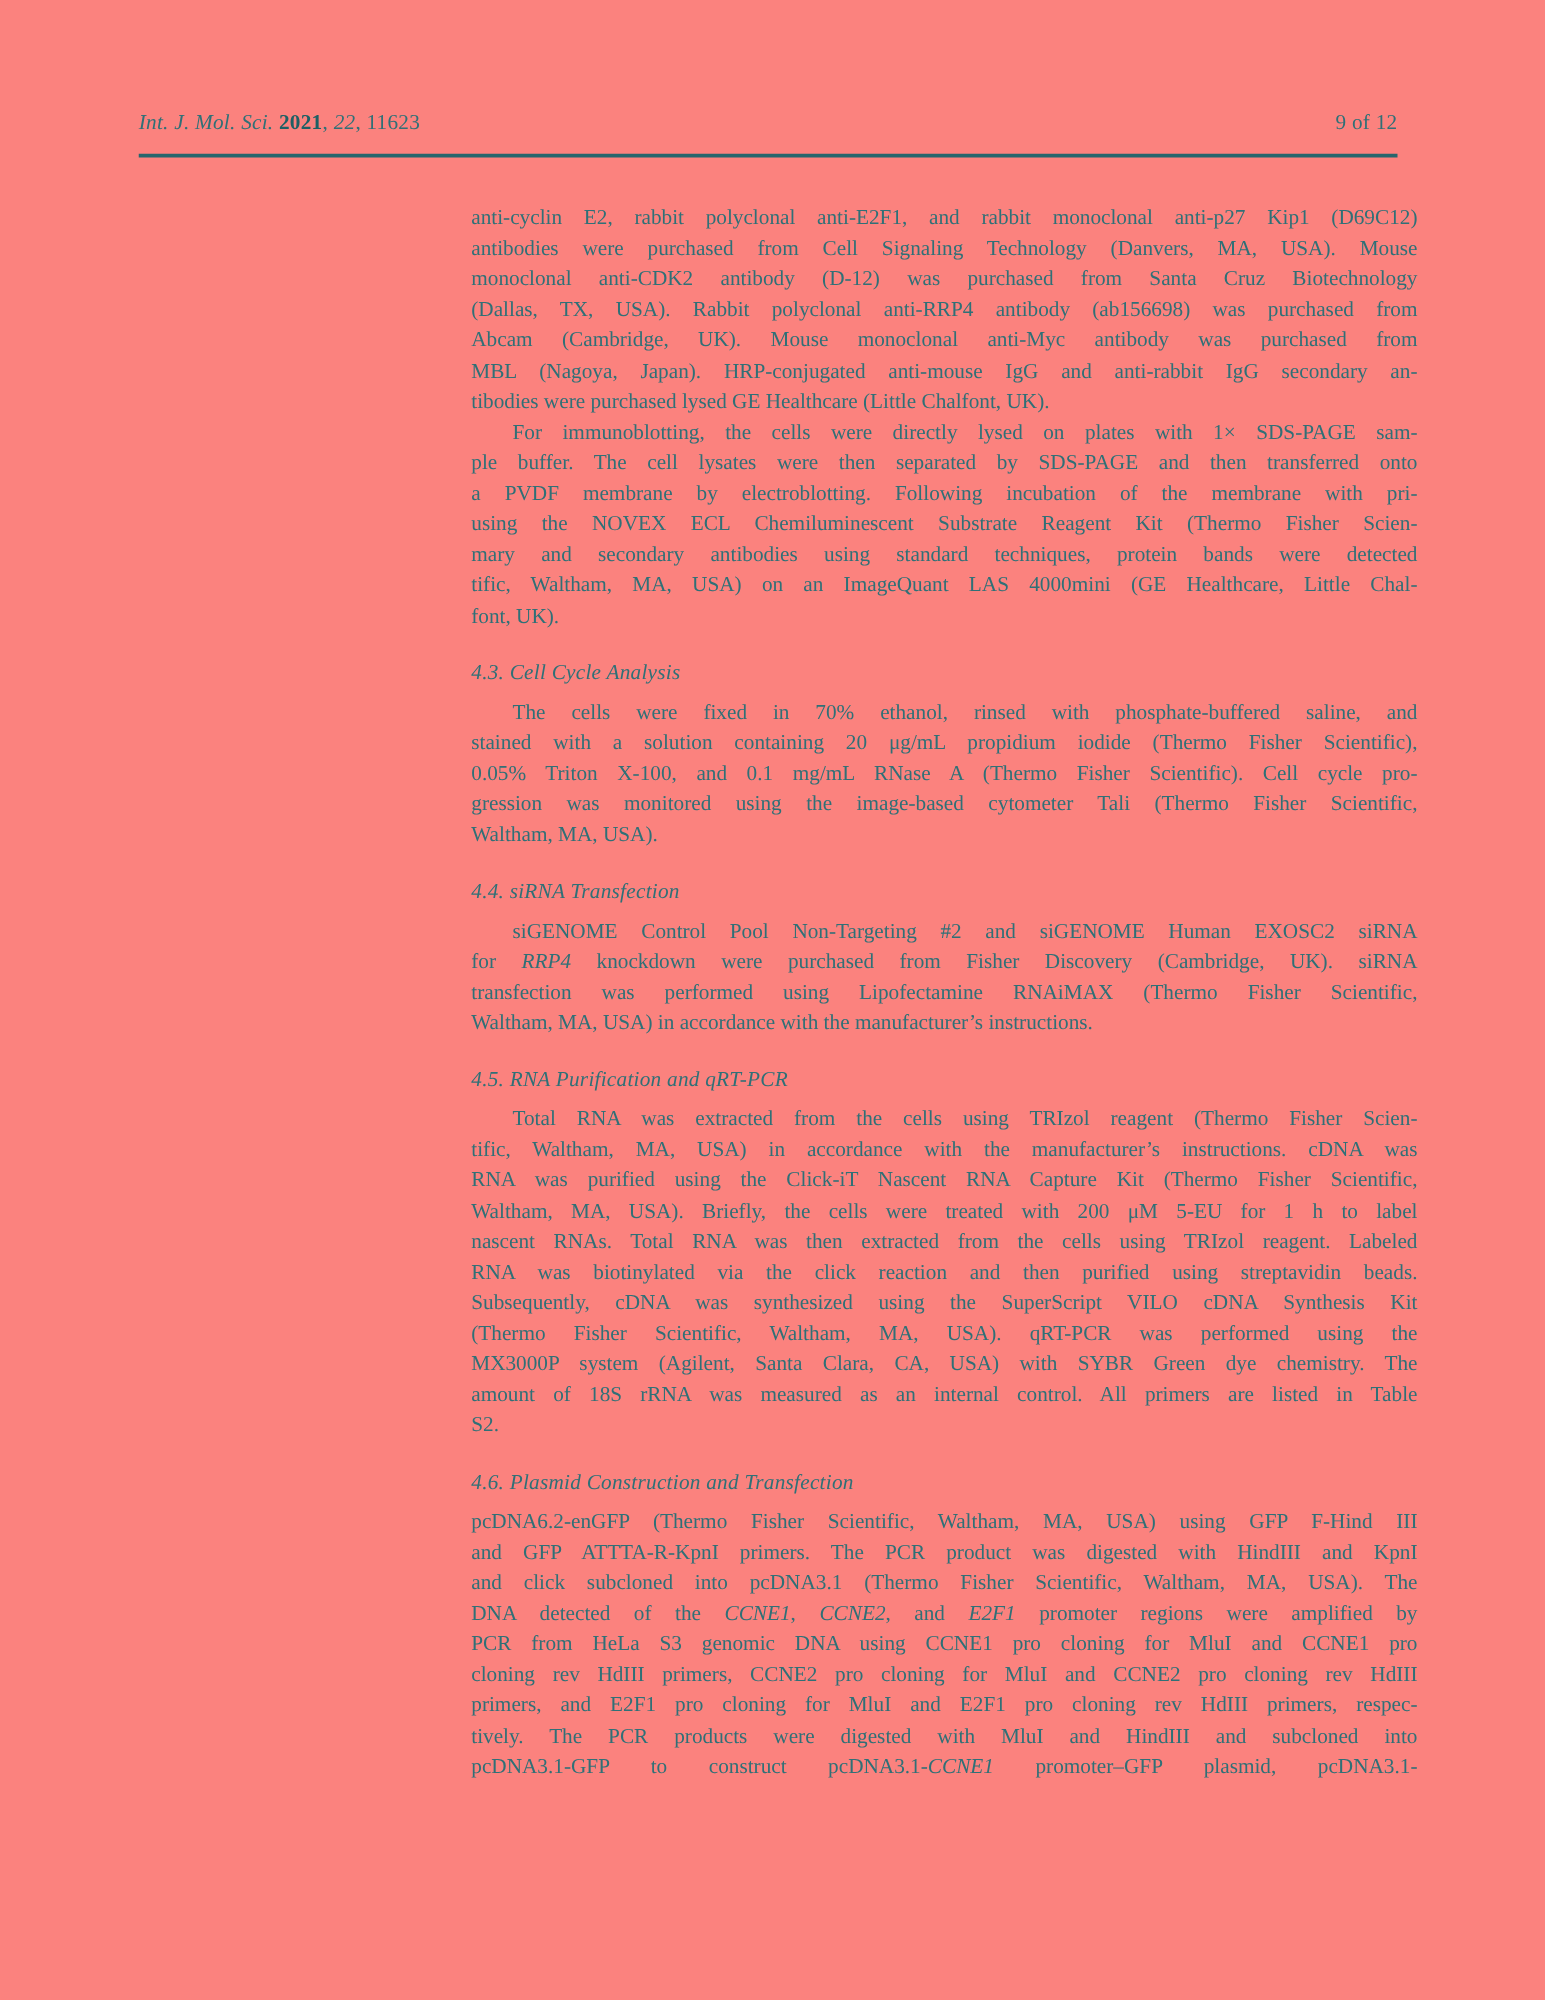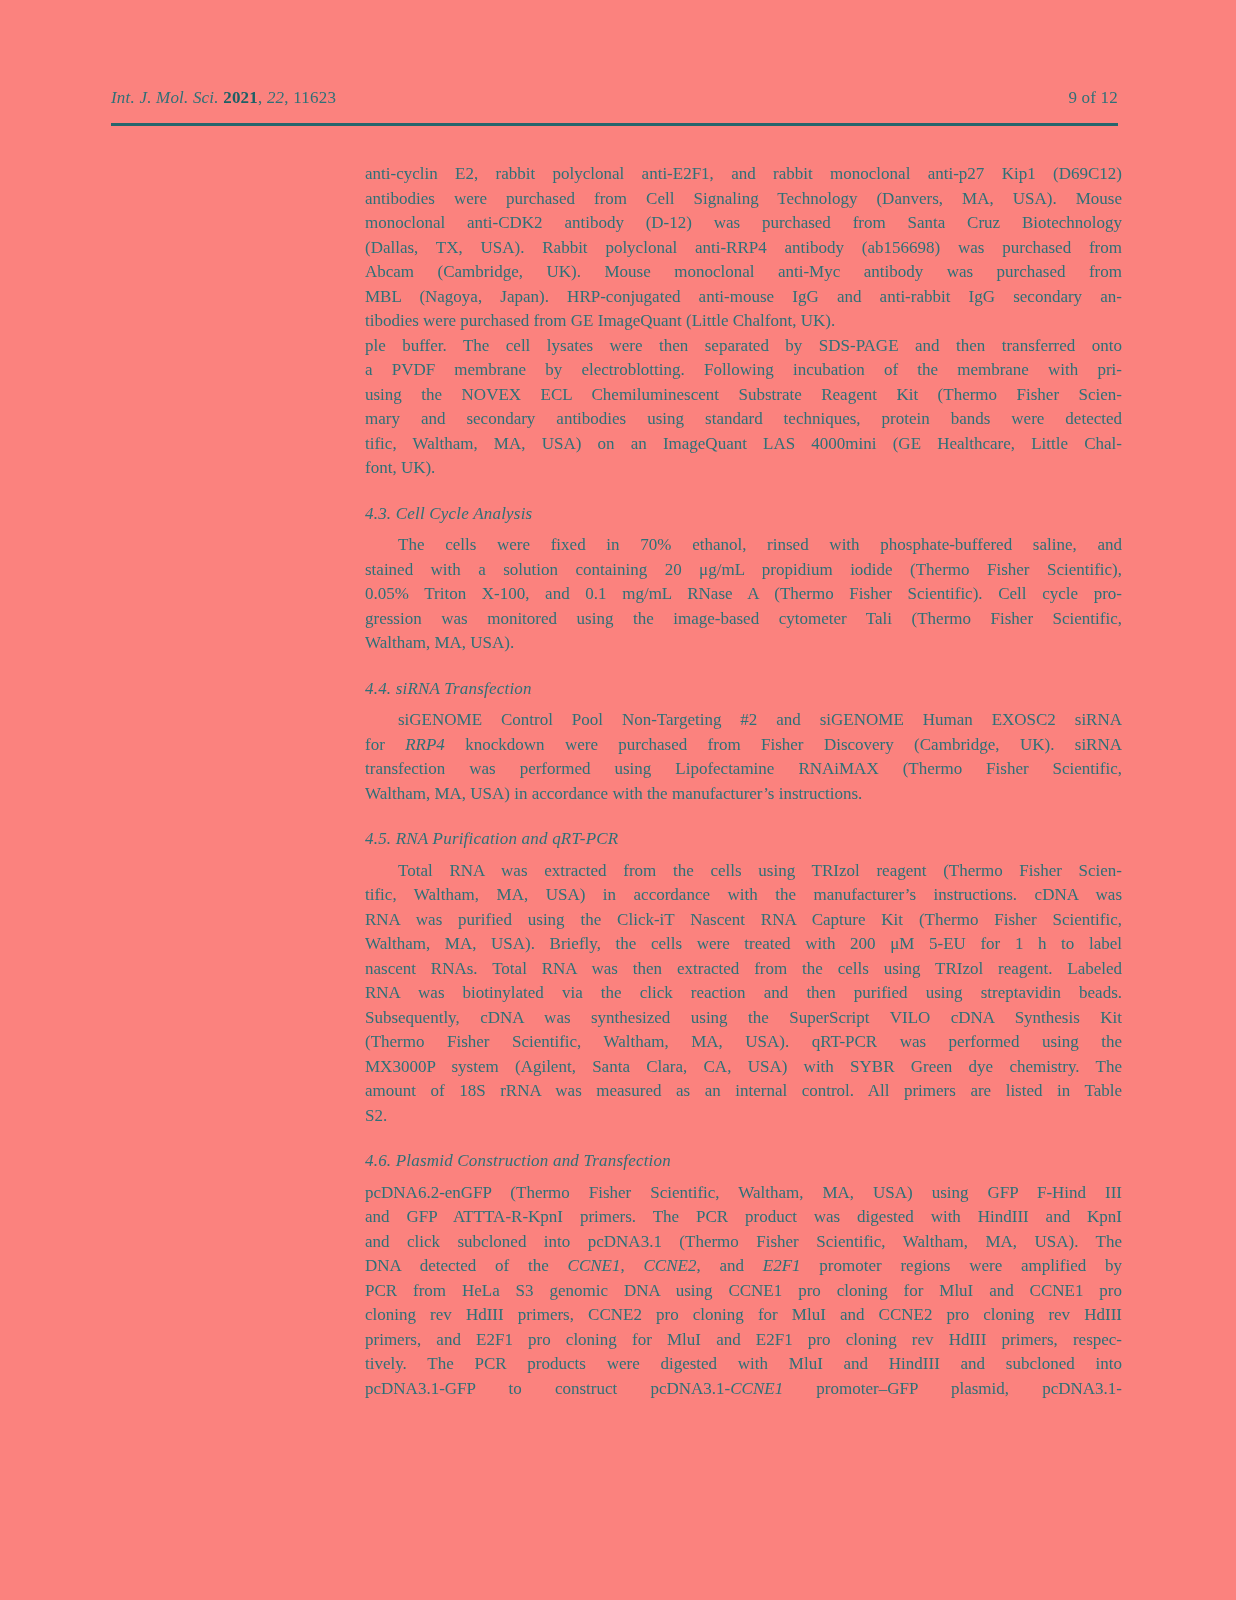--- a/index.html
+++ b/index.html
@@ -15,21 +15,21 @@
   .page-header {
     position: absolute; top: 88px; left: 111px; width: 1007px;
     display: flex; justify-content: space-between; align-items: baseline;
     font-size: 17px; letter-spacing: 0.2px;
   }
   .page-header .journal { font-style: normal; }
   .header-rule {
     position: absolute; top: 123px; left: 111px; width: 1007px; height: 3px;
   }
   .article-body {
-    position: absolute; top: 162px; left: 365px; width: 757px;
+    position: absolute; top: 162px; left: 377px; width: 757px;
     font-size: 17px; line-height: 24.5px;
   }
   .text-line {
     text-align: justify;
     text-align-last: justify;
     white-space: normal;
   }
   .text-line.last {
     text-align-last: left;
   }
@@ -52,23 +52,24 @@
   </div>
   <div class="header-rule" style="background: rgb(38, 102, 109);"></div>
   <div class="article-body">
       <div>
         <div class="text-line">anti-cyclin E2, rabbit polyclonal anti-E2F1, and rabbit monoclonal anti-p27 Kip1 (D69C12)</div>
         <div class="text-line">antibodies were purchased from Cell Signaling Technology (Danvers, MA, USA). Mouse</div>
         <div class="text-line">monoclonal anti-CDK2 antibody (D-12) was purchased from Santa Cruz Biotechnology</div>
         <div class="text-line">(Dallas, TX, USA). Rabbit polyclonal anti-RRP4 antibody (ab156698) was purchased from</div>
         <div class="text-line">Abcam (Cambridge, UK). Mouse monoclonal anti-Myc antibody was purchased from</div>
         <div class="text-line">MBL (Nagoya, Japan). HRP-conjugated anti-mouse IgG and anti-rabbit IgG secondary an-</div>
-        <div class="text-line last">tibodies were purchased from GE ImageQuant (Little Chalfont, UK).</div>
+        <div class="text-line last">tibodies were purchased lysed GE Healthcare (Little Chalfont, UK).</div>
       </div>
       <div>
+        <div class="text-line indent">For immunoblotting, the cells were directly lysed on plates with 1× SDS-PAGE sam-</div>
         <div class="text-line">ple buffer. The cell lysates were then separated by SDS-PAGE and then transferred onto</div>
         <div class="text-line">a PVDF membrane by electroblotting. Following incubation of the membrane with pri-</div>
         <div class="text-line">using the NOVEX ECL Chemiluminescent Substrate Reagent Kit (Thermo Fisher Scien-</div>
         <div class="text-line">mary and secondary antibodies using standard techniques, protein bands were detected</div>
         <div class="text-line">tific, Waltham, MA, USA) on an ImageQuant LAS 4000mini (GE Healthcare, Little Chal-</div>
         <div class="text-line last">font, UK).</div>
       </div>
       <div class="section-heading">4.3. Cell Cycle Analysis</div>
       <div>
         <div class="text-line indent">The cells were fixed in 70% ethanol, rinsed with phosphate-buffered saline, and</div>

